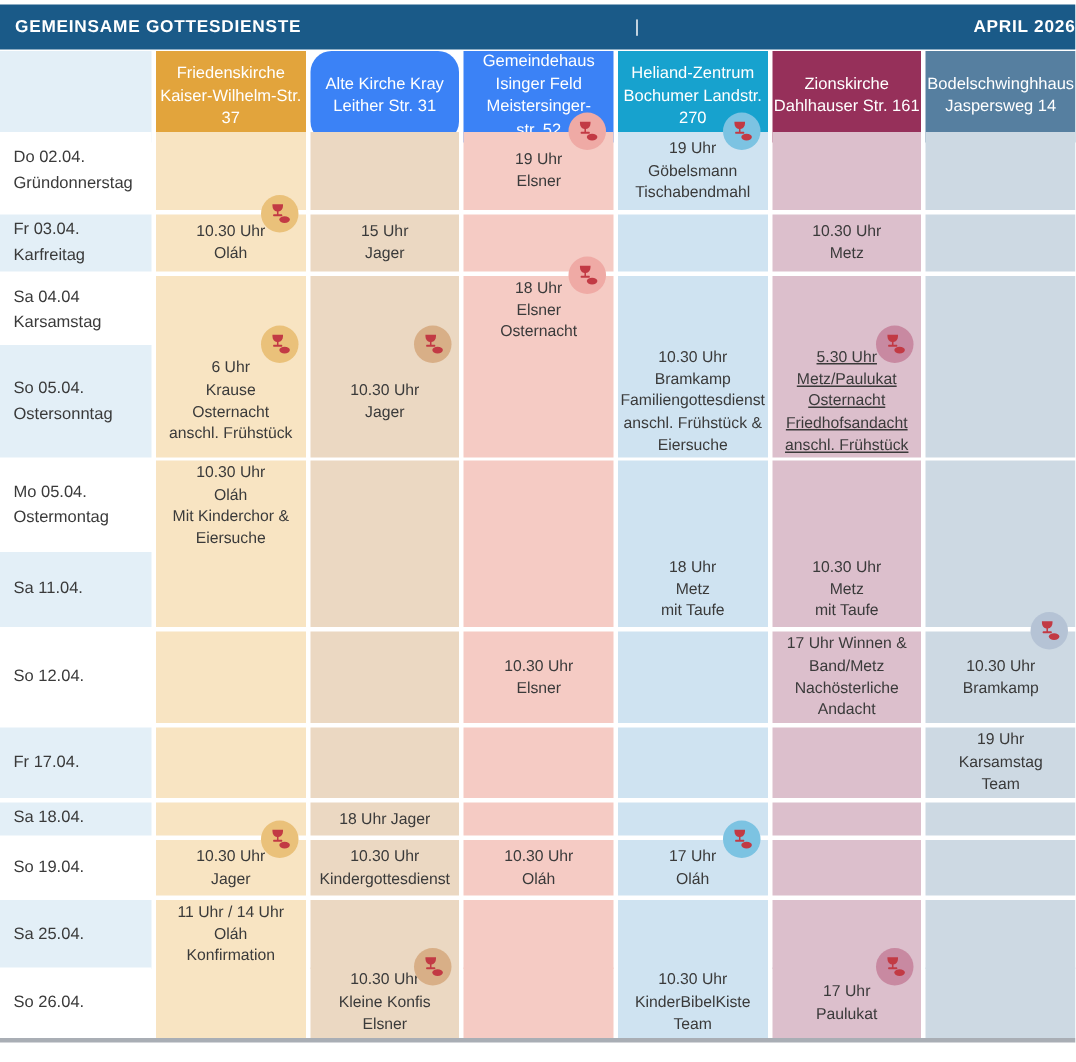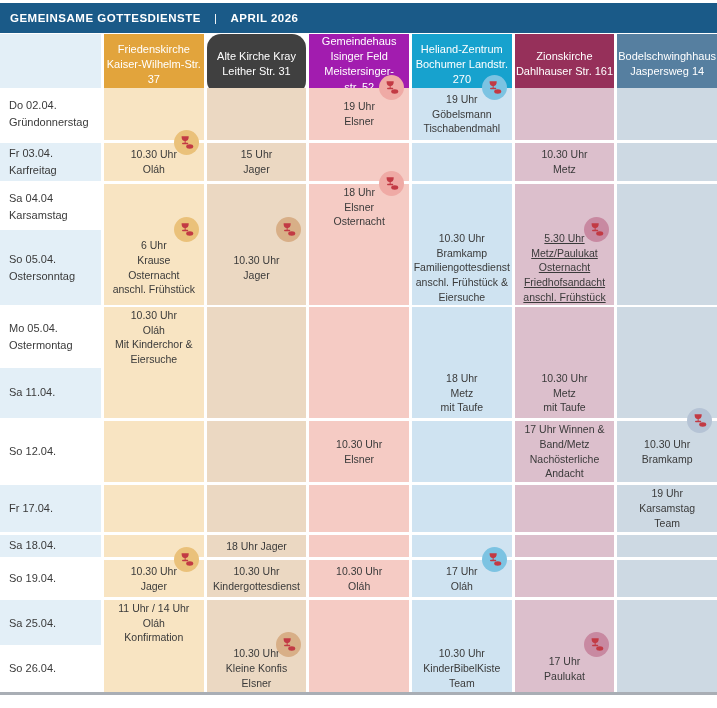--- a/index.html
+++ b/index.html
@@ -3,21 +3,21 @@
 <meta charset="utf-8">
 <style>
   html,body{margin:0;padding:0;}
   body{
     width:717px;height:708px;overflow:hidden;background:#ffffff;
     font-family:"Liberation Sans",sans-serif;color:#3a3a3a;
   }
   .page{padding-top:3px;width:717px;}
   .title-bar{
     height:30px;background:#1a5a88;color:#ffffff;display:flex;align-items:center;
-    padding-left:10px;font-weight:bold;font-size:11.5px;letter-spacing:.5px;margin-bottom:1px;
+    padding-left:10px;font-weight:bold;font-size:11.5px;letter-spacing:.5px;margin-bottom:1px;justify-content:space-between;
   }
   .title-bar .sep{margin:0 13px;font-weight:normal;}
   .schedule{display:flex;flex-direction:column;gap:3px;width:717px;}
   .grid-row{display:grid;grid-template-columns:101px repeat(6,1fr);column-gap:3px;}
   .header-row{height:51px;}
   .corner-cell{background:#e3eff7;}
   .header-cell{
     color:#ffffff;display:flex;flex-direction:column;justify-content:center;align-items:center;
     text-align:center;font-size:11px;line-height:1.38;
   }
@@ -48,25 +48,25 @@
     <span>APRIL 2026</span>
   </header>
   <div id="schedule" class="schedule">
       <div class="grid-row header-row">
         <div class="corner-cell"></div>
         <div class="header-cell" style="background: rgb(226, 164, 60);">
           <div class="hline">Friedenskirche</div>
           <div class="hline">Kaiser-Wilhelm-Str.</div>
           <div class="hline">37</div>
         </div>
-        <div class="header-cell" style="background: #404040; border-radius: 14px;">
+        <div class="header-cell" style="background: #3b82f6; border-radius: 14px;">
           <div class="hline">Alte Kirche Kray</div>
           <div class="hline">Leither Str. 31</div>
         </div>
-        <div class="header-cell" style="background: #a21caf;">
+        <div class="header-cell" style="background: #3b82f6;">
           <div class="hline">Gemeindehaus</div>
           <div class="hline">Isinger Feld</div>
           <div class="hline">Meistersinger-</div>
           <div class="hline">str. 52</div>
         </div>
         <div class="header-cell" style="background: rgb(23, 162, 206);">
           <div class="hline">Heliand-Zentrum</div>
           <div class="hline">Bochumer Landstr.</div>
           <div class="hline">270</div>
         </div>

